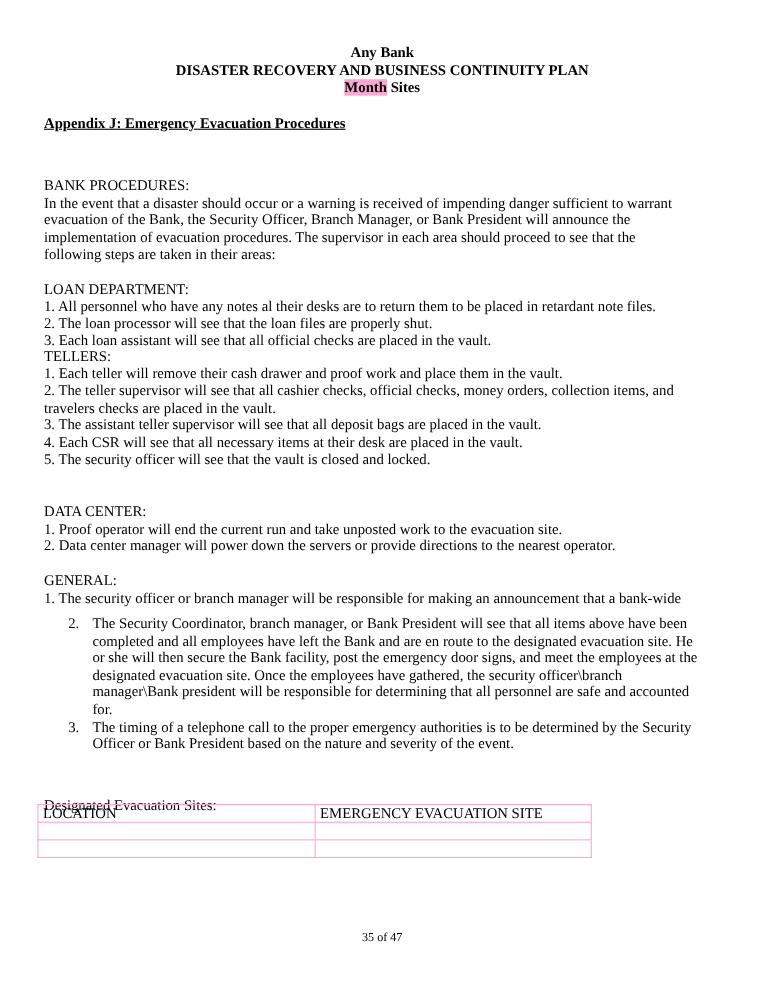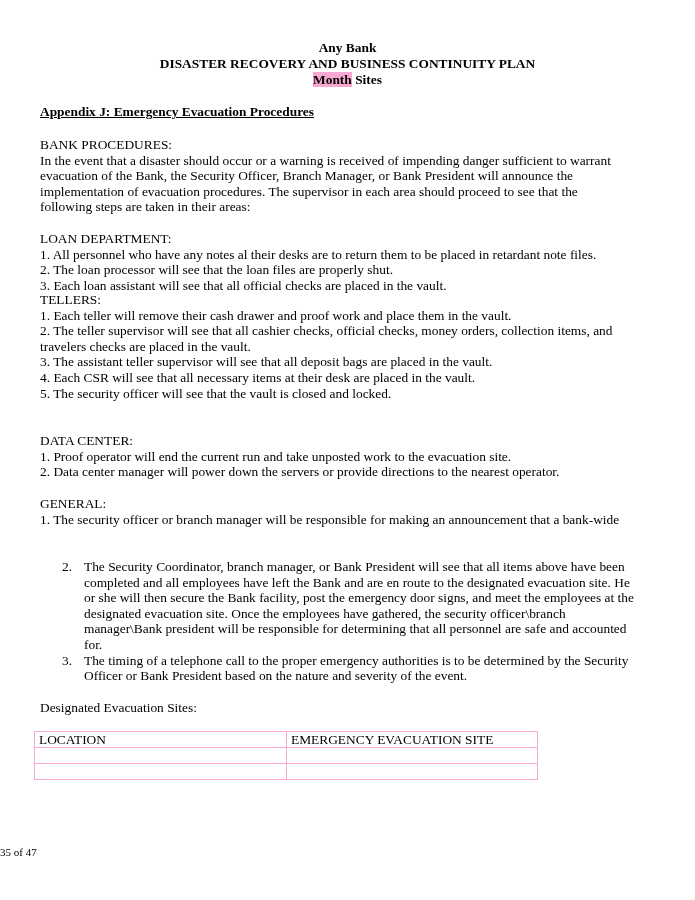--- a/index.html
+++ b/index.html
@@ -2,29 +2,29 @@
 <html><head>
 <meta charset="utf-8">
 <style>
   html, body { margin: 0; padding: 0; background: #ffffff; }
   body { width: 695px; height: 900px; position: relative; overflow: hidden;
          font-family: "Liberation Serif", "DejaVu Serif", serif; color: #000; font-size: 13.4px; }
   .page { position: absolute; left: 0; top: 0; width: 695px; height: 900px; }
   .header { position: absolute; left: 0; width: 695px; text-align: center; font-weight: bold; font-size: 13.4px; line-height: 16px; }
   .hl { background: #f9a8d4; }
   .appendix { position: absolute; left: 40px; top: 104px; font-weight: bold; text-decoration: underline; font-size: 13.4px; }
-  .block { position: absolute; left: 40px; width: 620px; line-height: 15.6px; font-size: 13.4px; }
+  .block { position: absolute; left: 40px; width: 620px; line-height: 15.6px; font-size: 13.4px; margin-top: 24px; }
   .block p { margin: 0; }
   .numlist { position: absolute; left: 62px; width: 580px; line-height: 15.6px; font-size: 13.4px; }
   .numitem { position: relative; padding-left: 22px; }
   .numitem .n { position: absolute; left: 0; top: 0; }
   table.sites { position: absolute; left: 34px; top: 731px; width: 504px; border-collapse: collapse; font-size: 13.4px; }
   table.sites td { border: 1px solid #f9a8d4; height: 15px; padding: 0 4px; line-height: 15px; vertical-align: top; }
   table.sites td.c1 { width: 243px; }
-  .footer { position: absolute; left: 0; width: 695px; top: 846px; font-size: 11px; }
+  .footer { position: absolute; left: 0; width: 695px; top: 846px; text-align: center; font-size: 11px; }
 </style>
 </head>
 <body>
 
 <div class="page">
 
   <div class="header" style="top:40px;">Any Bank</div>
   <div class="header" style="top:56px;">DISASTER RECOVERY AND BUSINESS CONTINUITY PLAN</div>
   <div class="header" style="top:72px;">
     <span class="hl">Month</span>

